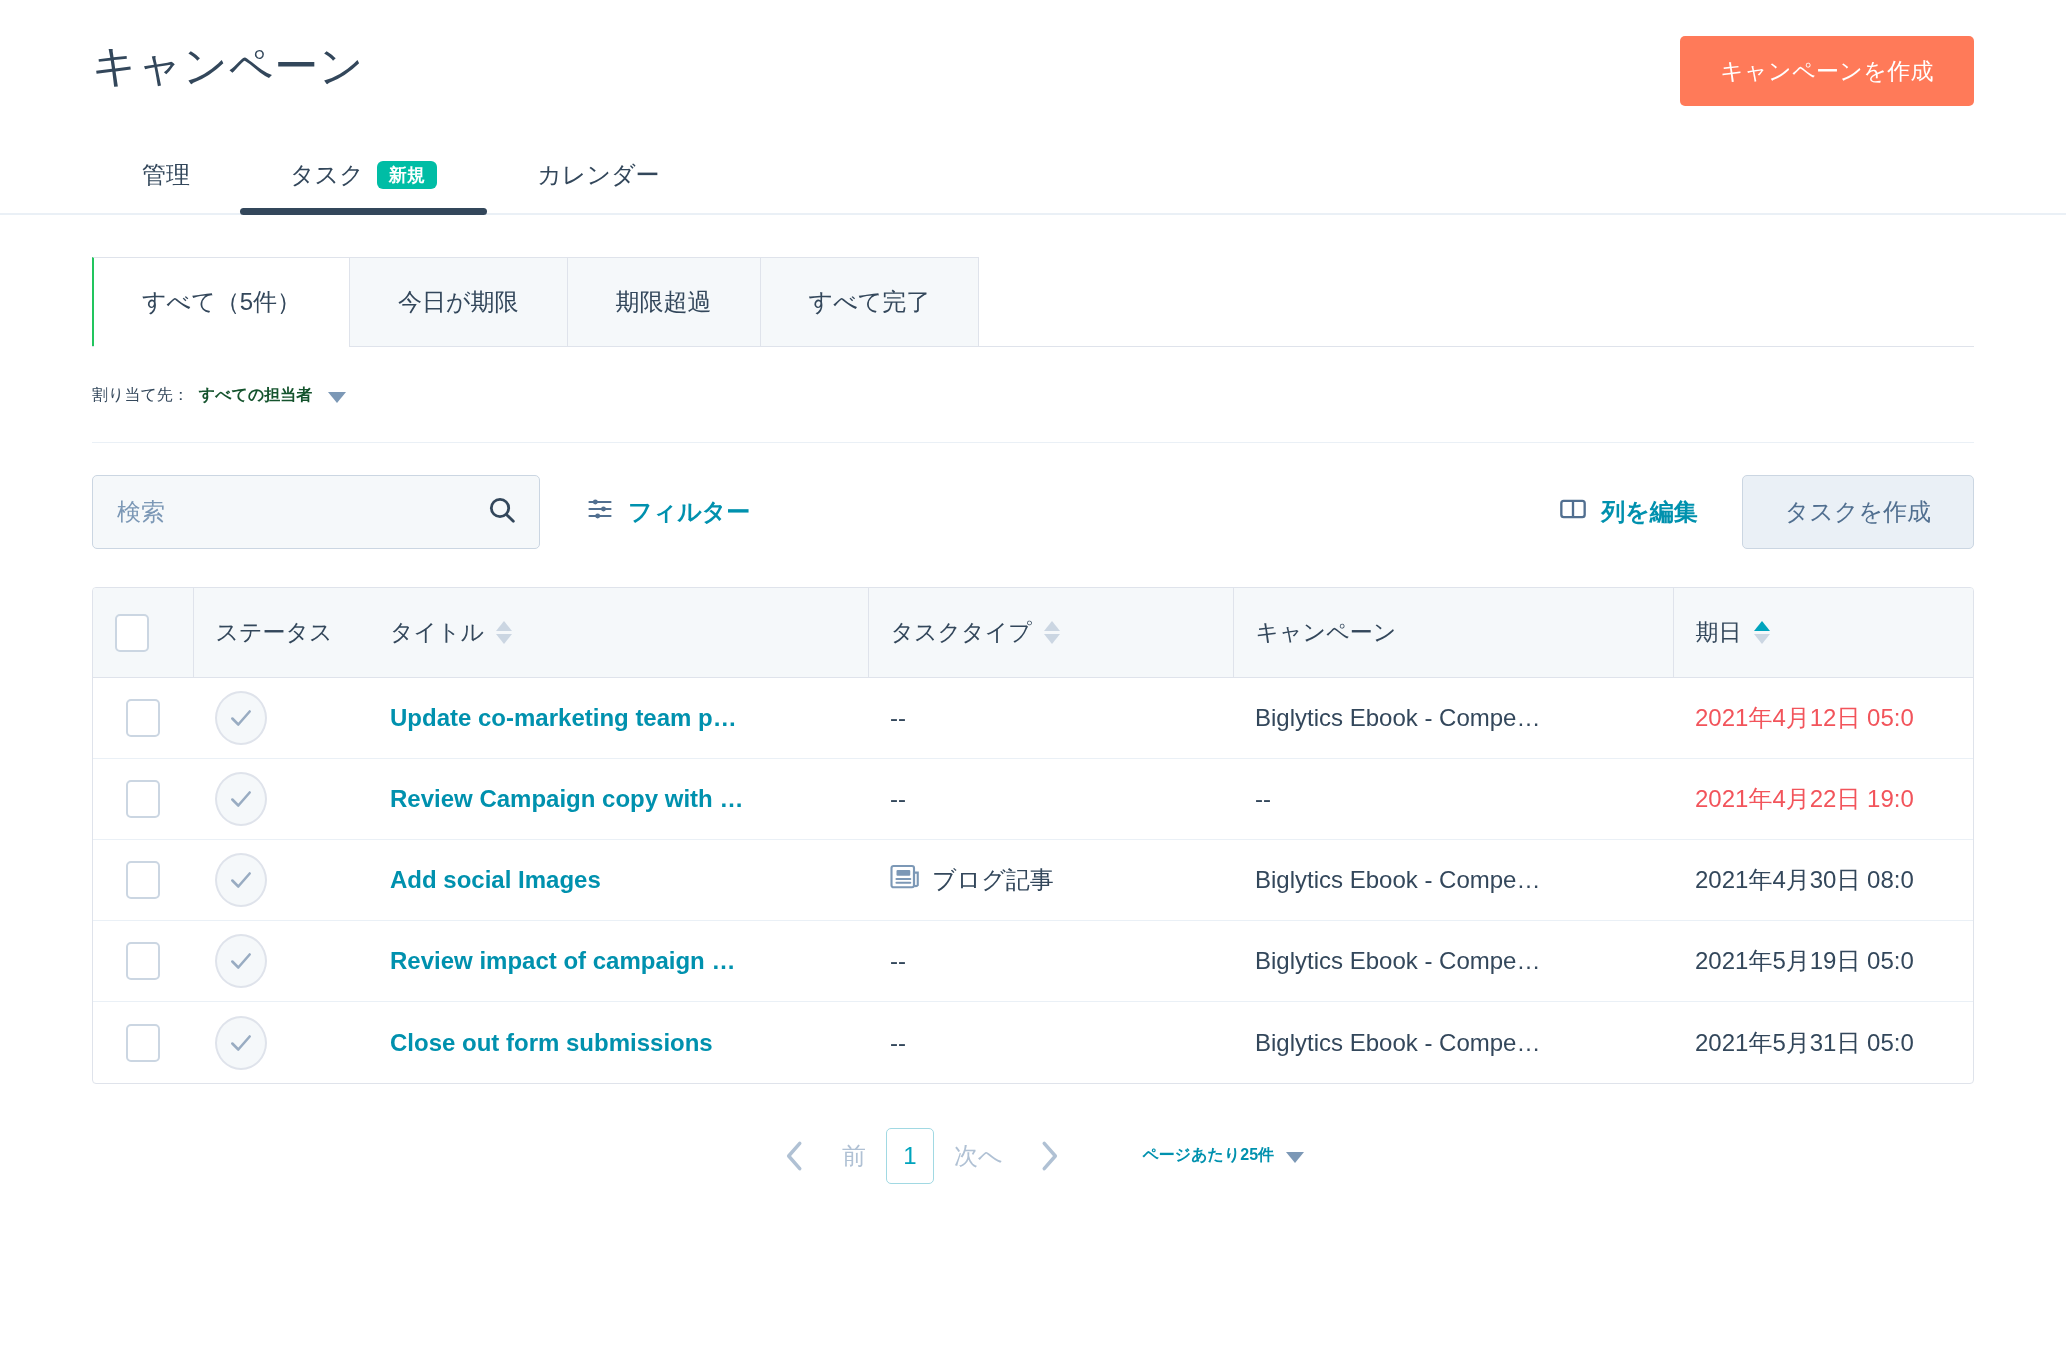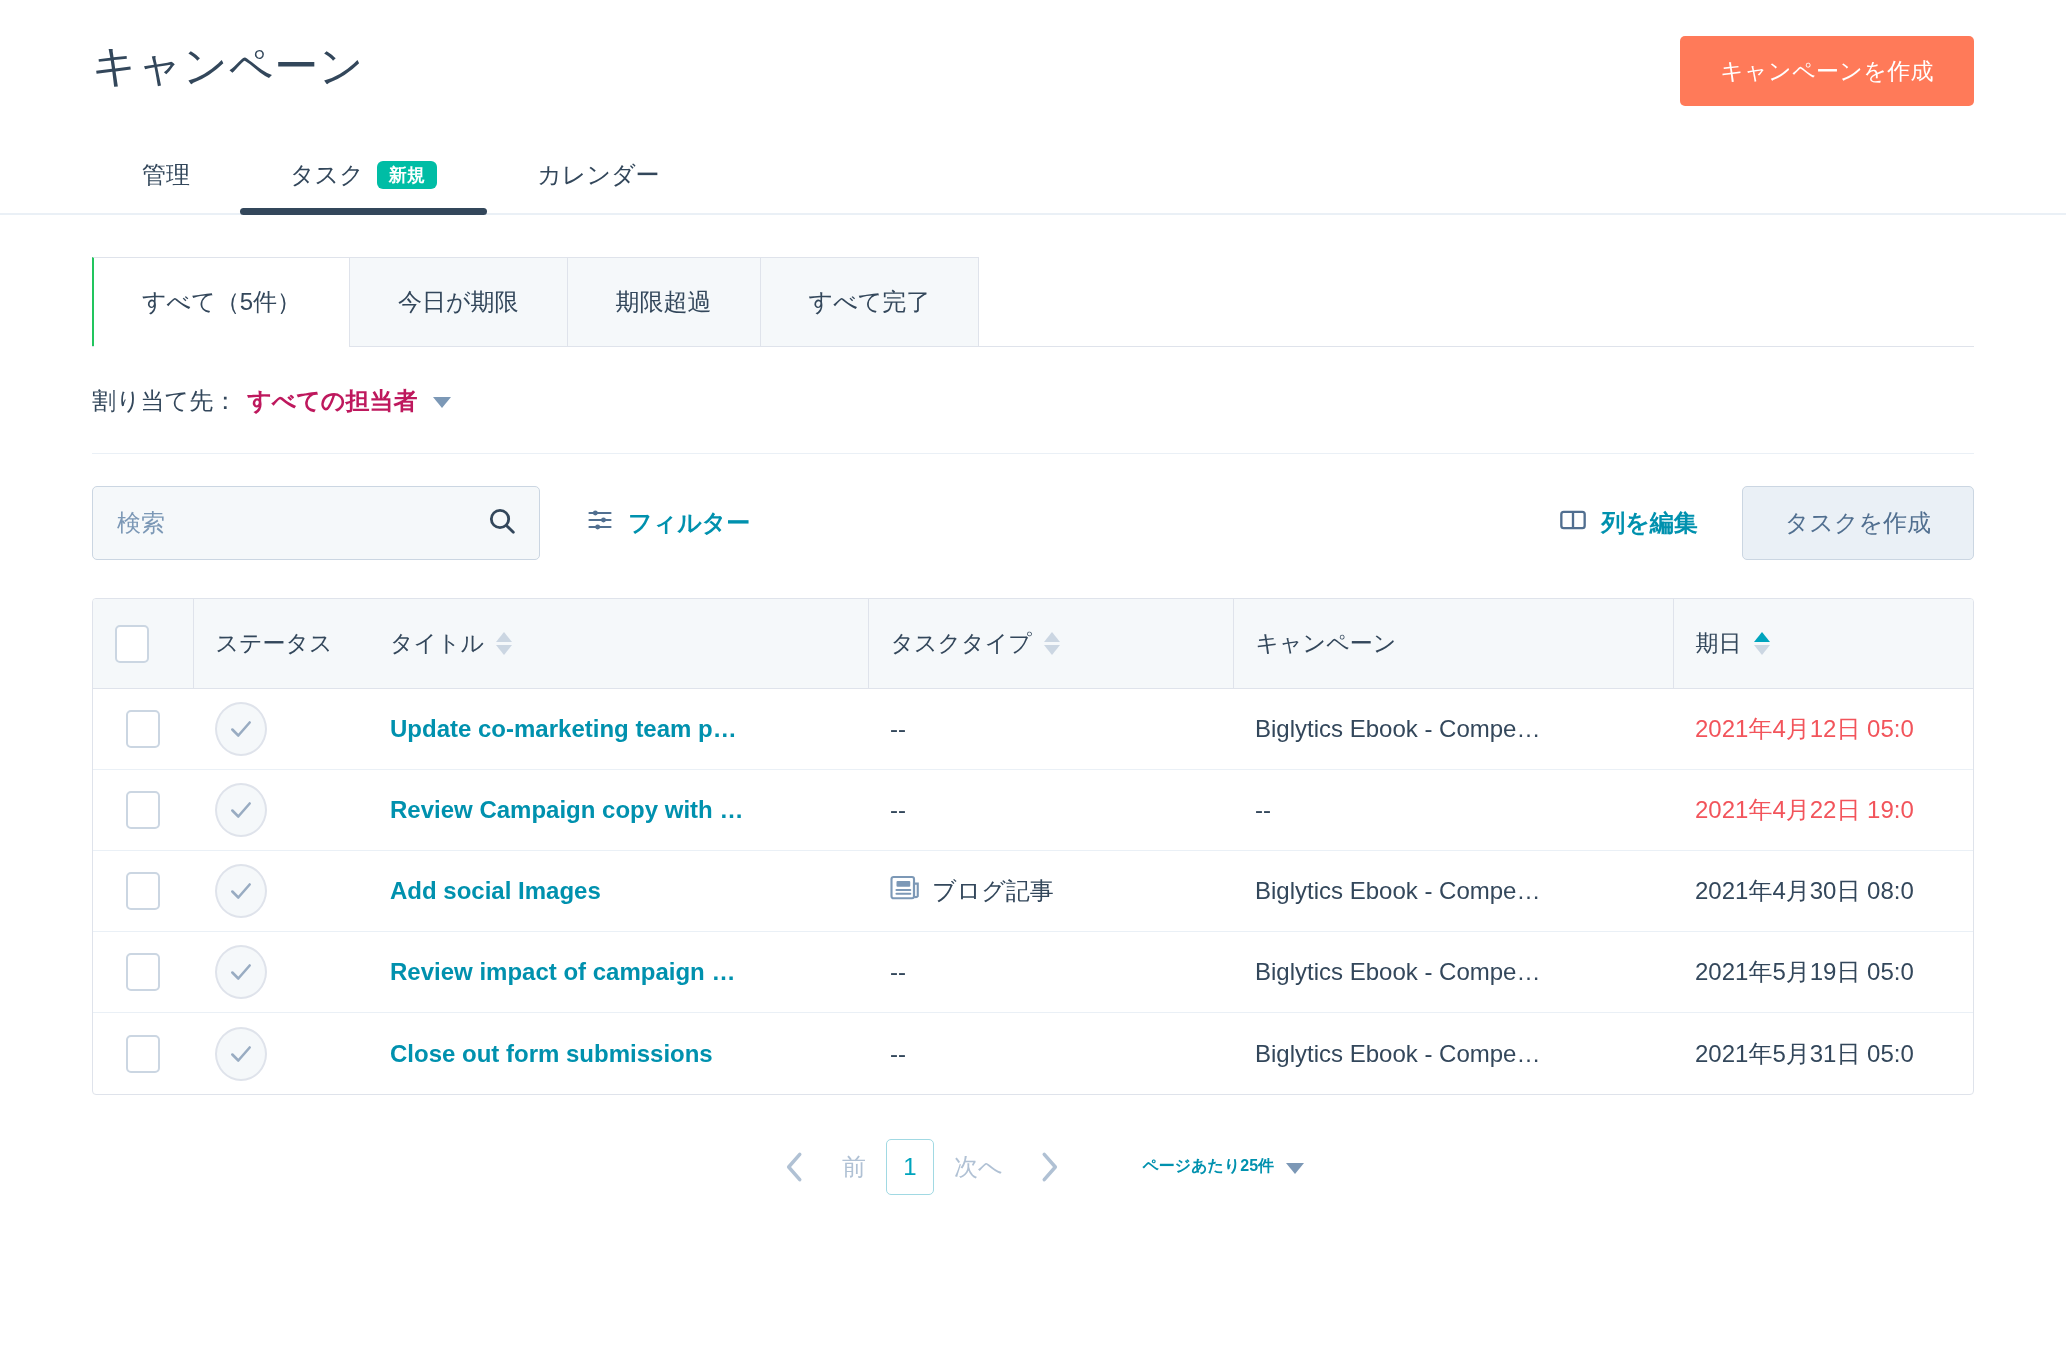--- a/index.html
+++ b/index.html
@@ -146,28 +146,28 @@
     border-bottom: 1px solid #dfe3eb;
     margin-bottom: -1px;
   }
 
   
   .assignee-row {
     display: flex;
     align-items: center;
     gap: 10px;
     margin-top: 38px;
-    font-size: 24px;
+    font-size: 16px;
     color: #33475b;
     padding-bottom: 36px;
     border-bottom: 1px solid #eaf0f6;
   }
 
   .assignee-link {
-    color: #be185d;
+    color: #14532d;
     font-weight: 700;
     cursor: pointer;
   }
 
   .caret-down {
     width: 0; height: 0;
     border-left: 9px solid transparent;
     border-right: 9px solid transparent;
     border-top: 11px solid #7c98b6;
     margin-left: 6px;

